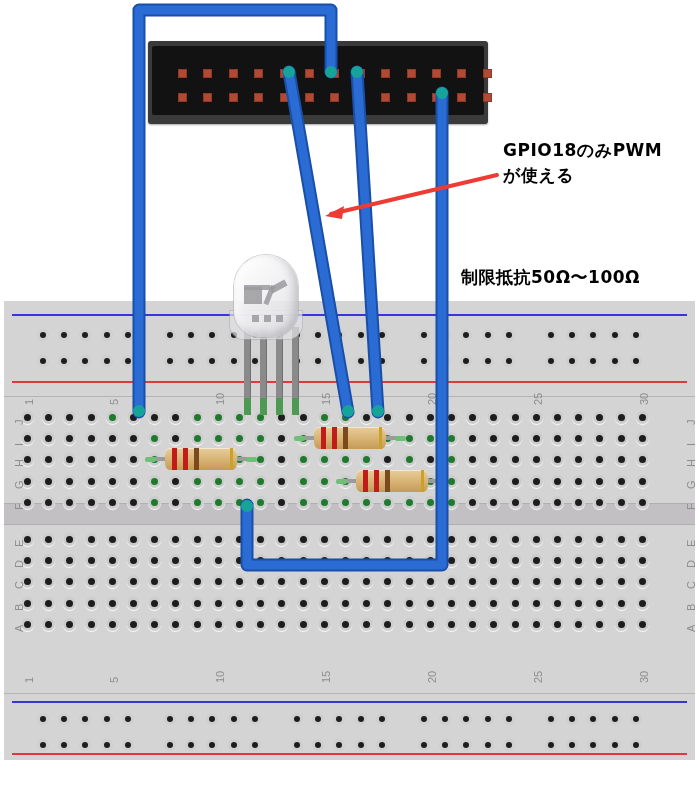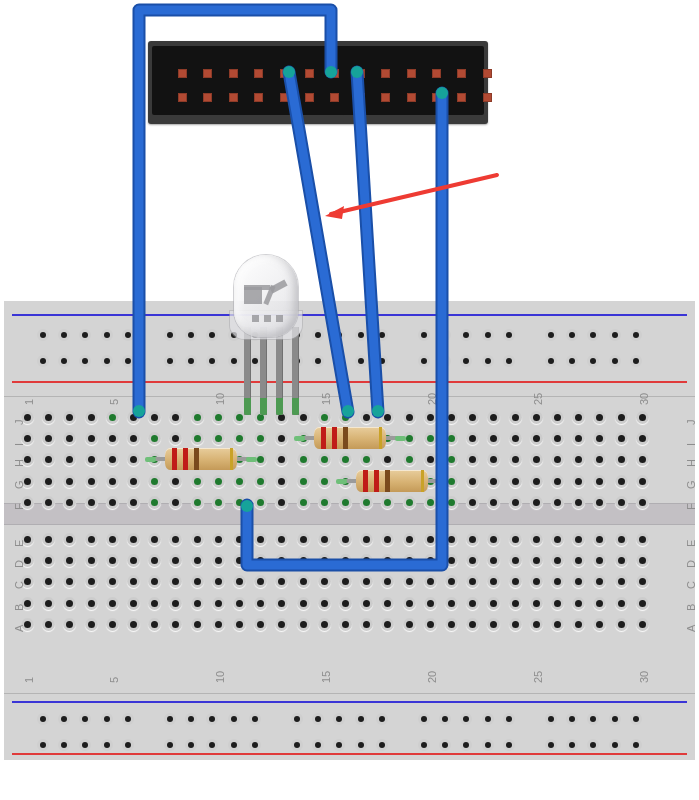--- a/index.html
+++ b/index.html
@@ -1527,15 +1527,18 @@
       <circle cx="442" cy="93" r="6" fill="#16a39a"></circle>
       <circle cx="247" cy="506" r="6" fill="#16a39a"></circle>
     </g>
 
     <g>
       <line x1="497" y1="175" x2="331" y2="214" stroke="#ee3b33" stroke-width="4" stroke-linecap="round"></line>
       <polygon points="325,216 344,206 342,219" fill="#ee3b33"></polygon>
     </g>
   </svg>
 
+  <div class="anno" id="anno-pwm">GPIO18のみPWM
+が使える</div>
+  <div class="anno" id="anno-res">制限抵抗50Ω〜100Ω</div>
 
 
 </div>
 
 </body></html>

